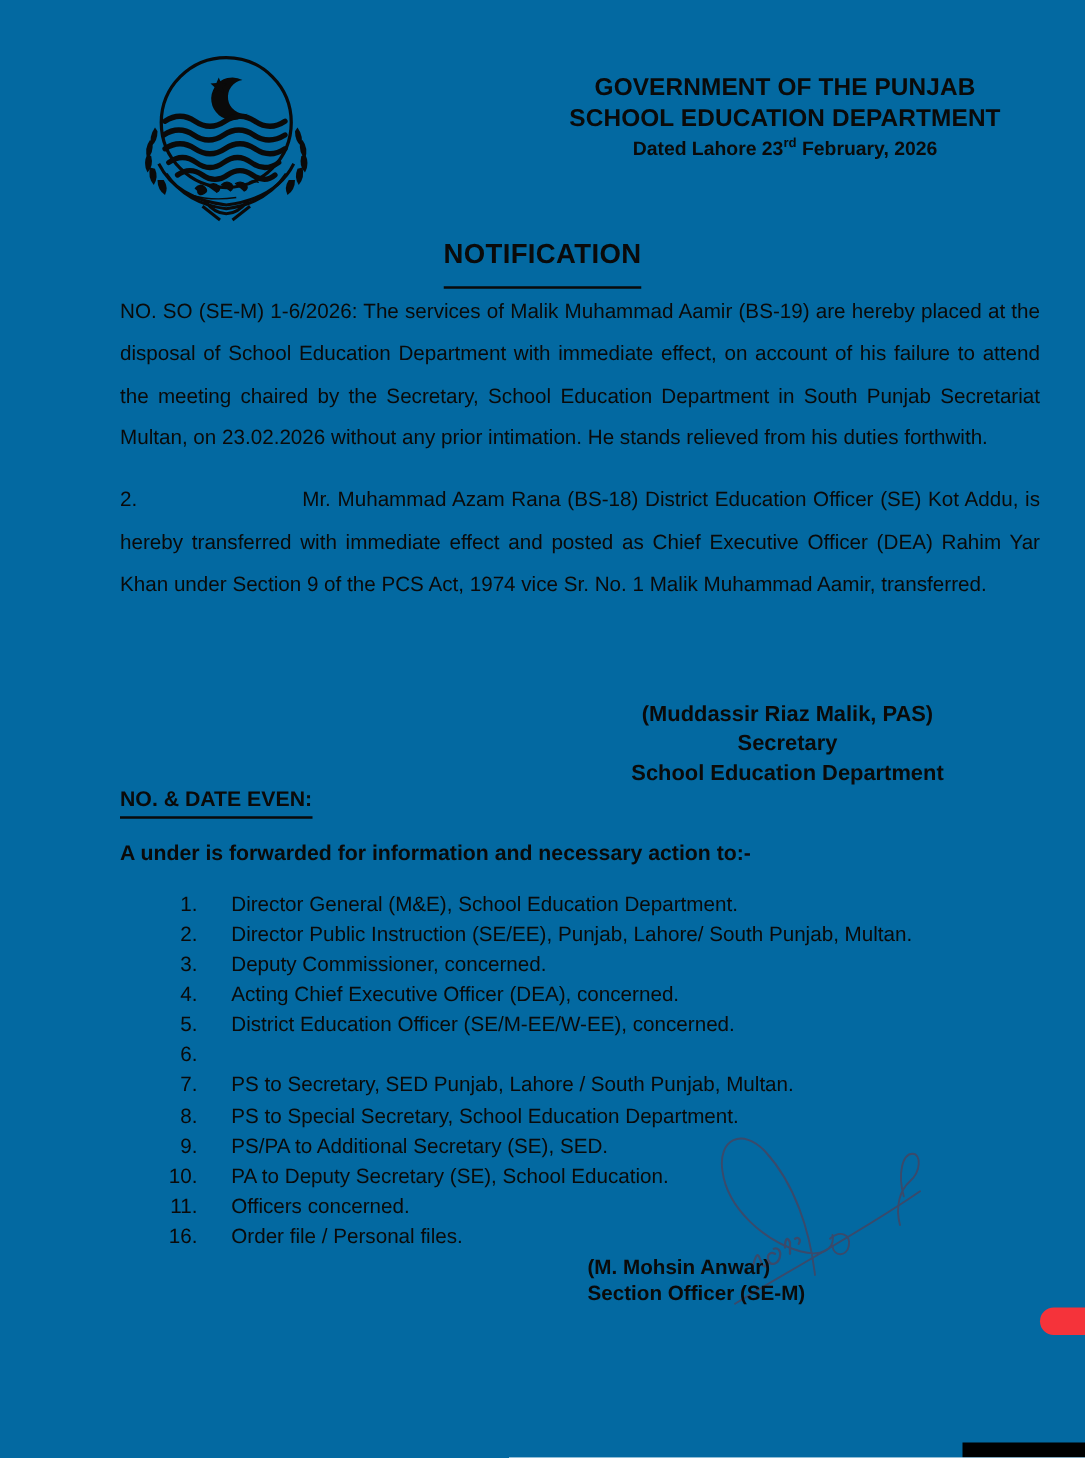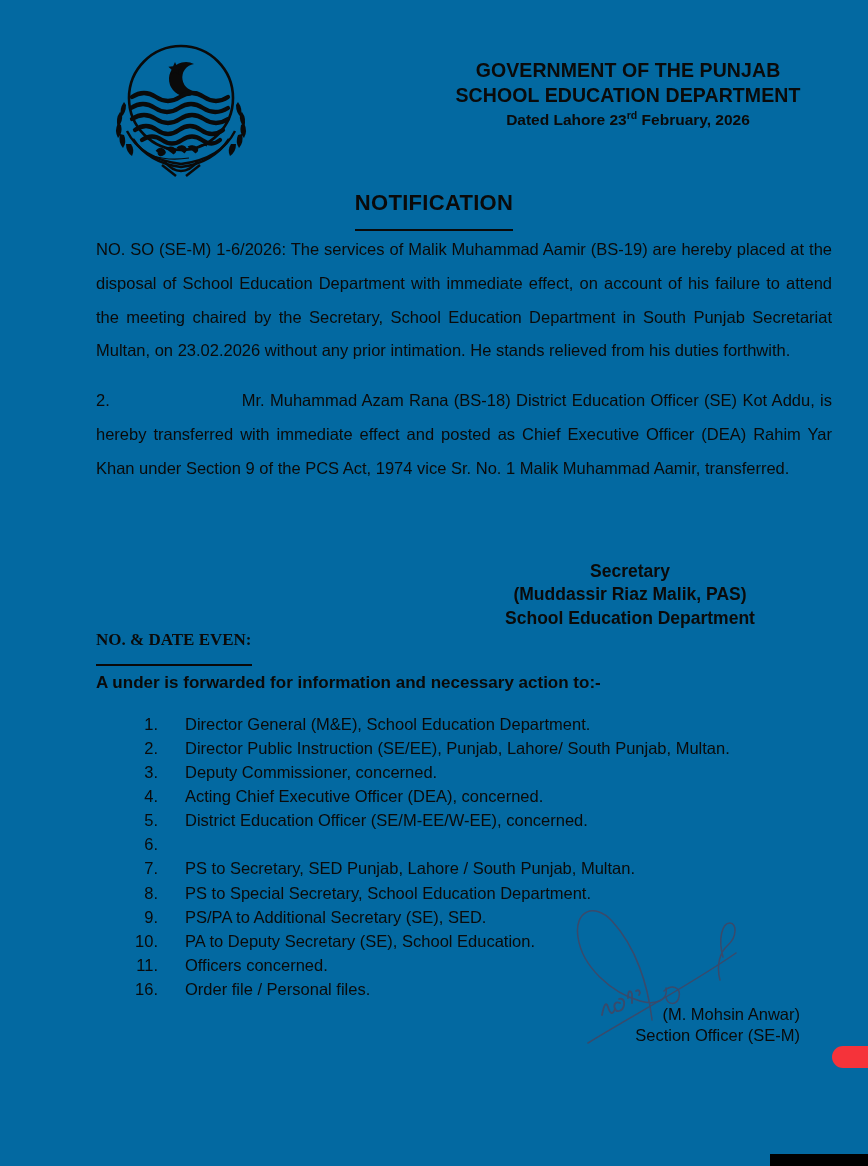--- a/index.html
+++ b/index.html
@@ -114,22 +114,21 @@
   
   .even-line {
     position: absolute;
     left: 96px;
     top: 630px;
     font-weight: bold;
     font-size: 17px;
   }
   .even-line span {
     border-bottom: 2px solid #0a0a0a;
-    padding-bottom: 15px;
-    font-family: Liberation Serif, serif;
+    padding-bottom: 4px;
   }
   .copy-line {
     position: absolute;
     left: 96px;
     top: 673px;
     font-weight: bold;
     font-size: 17px;
   }
 
   
@@ -155,22 +154,22 @@
   .dist-text {
     padding-left: 27px;
   }
 
   
   .so-block {
     position: absolute;
     left: 470px;
     top: 1004px;
     width: 330px;
-    text-align: right;
-    font-weight: normal;
+    text-align: left;
+    font-weight: bold;
     font-size: 16.5px;
     line-height: 1.28;
   }
 
   
   .sig-overlay {
     position: absolute;
     left: 540px;
     top: 885px;
     width: 230px;
@@ -268,22 +267,22 @@
 
   <div class="notif-title"><span>NOTIFICATION</span></div>
 
   <div class="body-block">
     <p class="para para-1"><b>NO. SO (SE-M) 1-6/2026:</b><span> The services of </span><b>Malik Muhammad Aamir (BS-19)</b><span> are hereby placed at the disposal of School Education Department with immediate effect, on account of his failure to attend the meeting chaired by the Secretary, School Education Department in South Punjab Secretariat Multan, on 23.02.2026 without any prior intimation. He stands relieved from his duties forthwith.</span></p>
 
     <p class="para para-2"><b>2.</b><span class="indent-gap"></span><b>Mr. Muhammad Azam Rana (BS-18)</b><span> District Education Officer (SE) Kot Addu, is hereby transferred with immediate effect and posted as Chief Executive Officer (DEA) Rahim Yar Khan under Section 9 of the PCS Act, 1974 vice Sr. No. 1 Malik Muhammad Aamir, transferred.</span></p>
   </div>
 
   <div class="sec-block">
+    <div>(Muddassir Riaz Malik, PAS)</div>
     <div>Secretary</div>
-    <div>(Muddassir Riaz Malik, PAS)</div>
     <div>School Education Department</div>
   </div>
 
   <div class="even-line"><span>NO. &amp; DATE EVEN:</span></div>
 
   <div class="copy-line">A under is forwarded for information and necessary action to:-</div>
 
   <div class="dist-list">
     <div class="dist-row">
         <span class="dist-num">1.</span>

